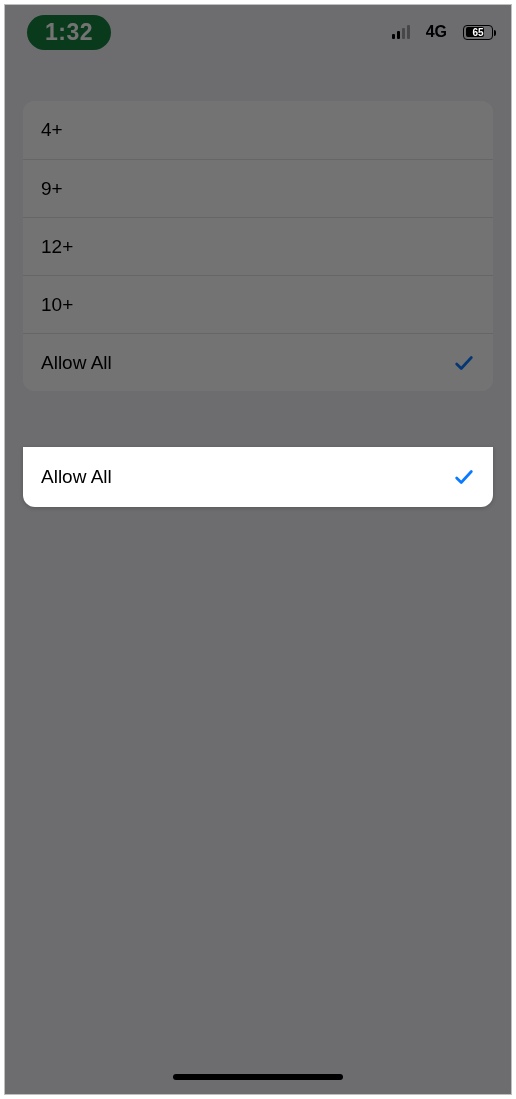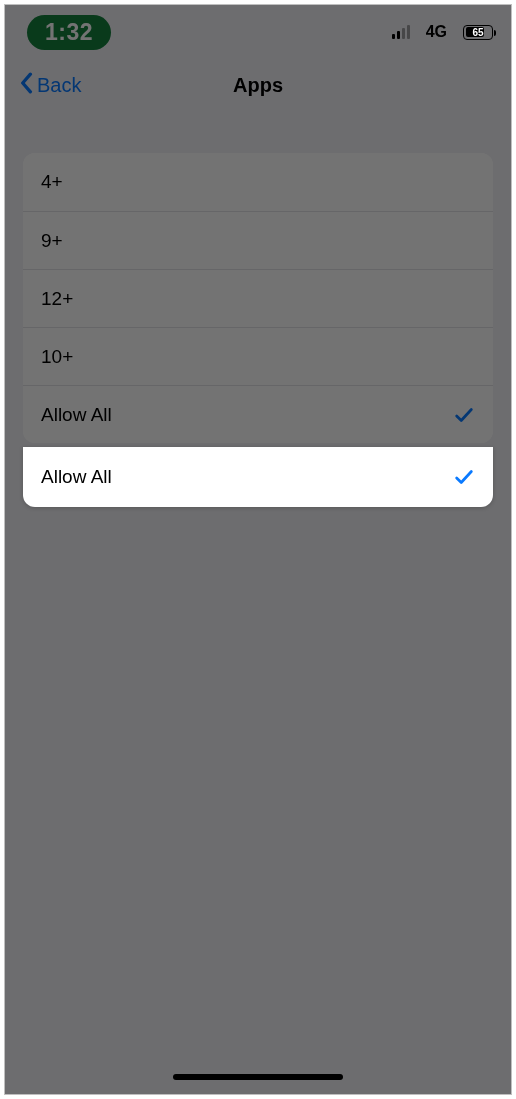--- a/index.html
+++ b/index.html
@@ -148,31 +148,20 @@
           <i></i>
         </span>
       <span class="net-label">4G</span>
       <span class="battery">
         <span class="fill"></span>
         <span class="lvl">65</span>
       </span>
     </div>
   </div>
 
-  <div class="nav">
-    <button class="back-btn">
-      <span>
-        <svg viewBox="0 0 12 20" fill="none" stroke="#0a7aff" stroke-width="3" stroke-linecap="round" stroke-linejoin="round">
-            <polyline points="10,2 3,10 10,18"></polyline>
-          </svg>
-      </span>
-      <span>Back</span>
-    </button>
-    <div class="nav-title">Apps</div>
-  </div>
 
   <div class="list-group">
     <div class="row">
       <span>4+</span>
     </div>
     <div class="row">
       <span>9+</span>
     </div>
     <div class="row">
       <span>12+</span>

